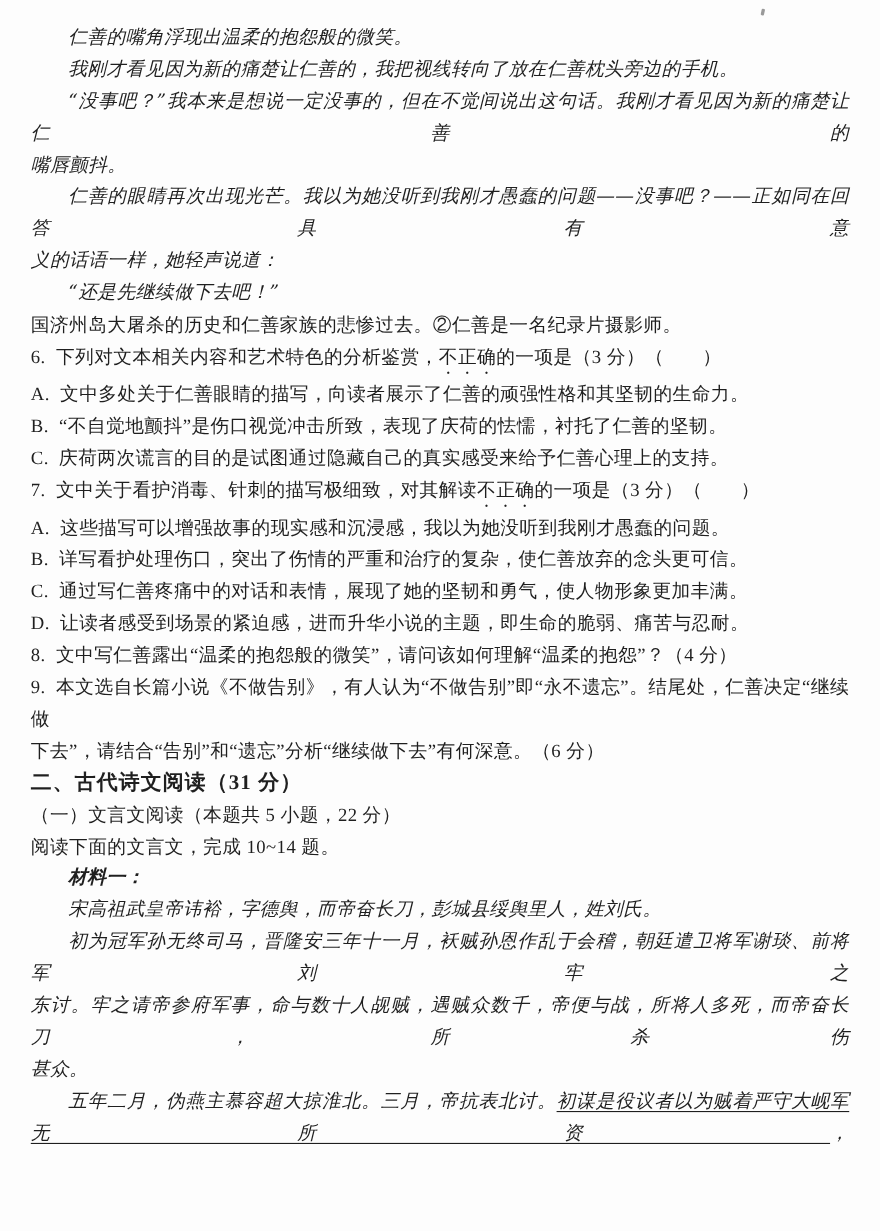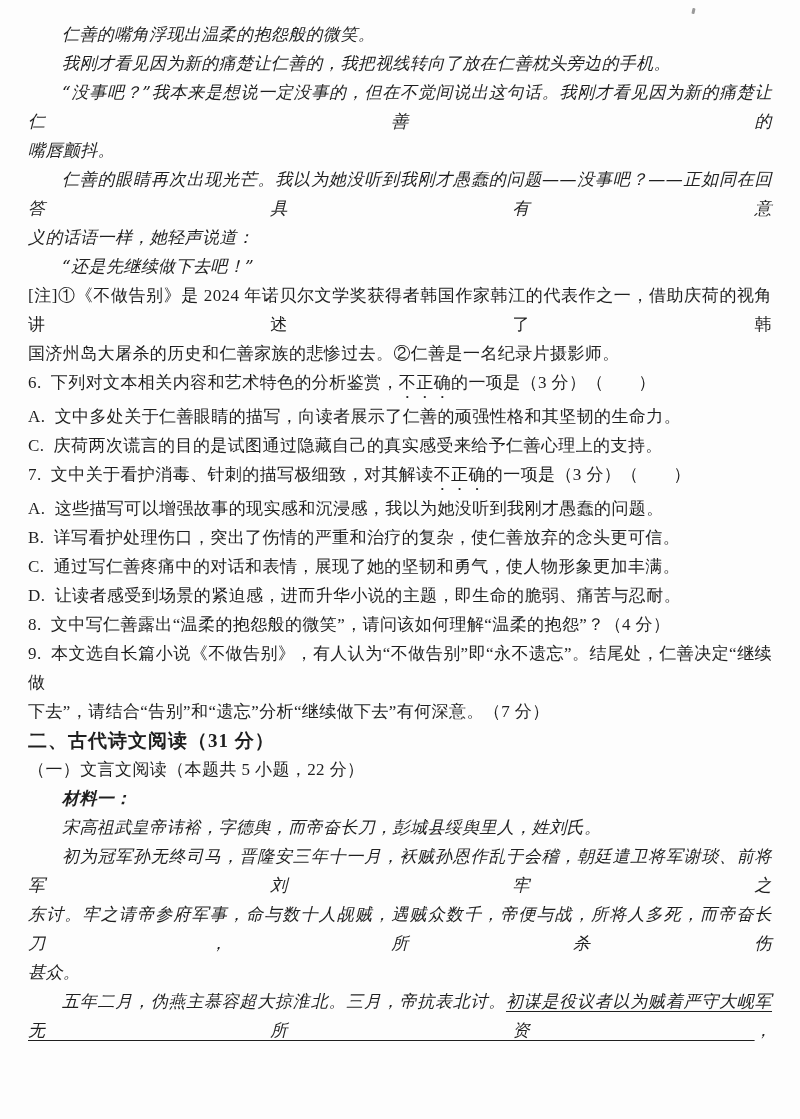--- a/index.html
+++ b/index.html
@@ -60,35 +60,36 @@
 
 <div class="page">
   <div>
       <div class="line kai ind"><span>仁善的嘴角浮现出温柔的抱怨般的微笑。</span></div>
       <div class="line kai ind"><span>我刚才看见因为新的痛楚让仁善的，我把视线转向了放在仁善枕头旁边的手机。</span></div>
       <div class="line kai ind j"><span>“没事吧？”我本来是想说一定没事的，但在不觉间说出这句话。我刚才看见因为新的痛楚让仁善的</span></div>
       <div class="line kai"><span>嘴唇颤抖。</span></div>
       <div class="line kai ind j"><span>仁善的眼睛再次出现光芒。我以为她没听到我刚才愚蠢的问题——没事吧？——正如同在回答具有意</span></div>
       <div class="line kai"><span>义的话语一样，她轻声说道：</span></div>
       <div class="line kai ind"><span>“还是先继续做下去吧！”</span></div>
-      <div class="line song j"><span>[注]①《不做告别》是 2024 年诺贝尔文学奖获得者韩国作家韩江的代表作之一，借助庆荷的视角讲述了韩</span></div>
       <div class="line song"><span>国济州岛大屠杀的历史和仁善家族的悲惨过去。②仁善是一名纪录片摄影师。</span></div>
       <div class="line song"><span>6.  下列对文本相关内容和艺术特色的分析鉴赏，</span><span class="dot">不正确</span><span>的一项是（3 分）（　　）</span></div>
       <div class="line song"><span>A.  文中多处关于仁善眼睛的描写，向读者展示了仁善的顽强性格和其坚韧的生命力。</span></div>
+      <div class="line song"><span>B.  “不自觉地颤抖”是伤口视觉冲击所致，表现了庆荷的怯懦，衬托了仁善的坚韧。</span></div>
       <div class="line song"><span>C.  庆荷两次谎言的目的是试图通过隐藏自己的真实感受来给予仁善心理上的支持。</span></div>
       <div class="line song"><span>7.  文中关于看护消毒、针刺的描写极细致，对其解读</span><span class="dot">不正确</span><span>的一项是（3 分）（　　）</span></div>
       <div class="line song"><span>A.  这些描写可以增强故事的现实感和沉浸感，我以为她没听到我刚才愚蠢的问题。</span></div>
       <div class="line song"><span>B.  详写看护处理伤口，突出了伤情的严重和治疗的复杂，使仁善放弃的念头更可信。</span></div>
       <div class="line song"><span>C.  通过写仁善疼痛中的对话和表情，展现了她的坚韧和勇气，使人物形象更加丰满。</span></div>
       <div class="line song"><span>D.  让读者感受到场景的紧迫感，进而升华小说的主题，即生命的脆弱、痛苦与忍耐。</span></div>
       <div class="line song"><span>8.  文中写仁善露出“温柔的抱怨般的微笑”，请问该如何理解“温柔的抱怨”？（4 分）</span></div>
       <div class="line song j"><span>9.  本文选自长篇小说《不做告别》，有人认为“不做告别”即“永不遗忘”。结尾处，仁善决定“继续做</span></div>
-      <div class="line song"><span>下去”，请结合“告别”和“遗忘”分析“继续做下去”有何深意。（7 分）</span></div>
+      <div class="line song"><span>下去”，请结合“告别”和“遗忘”分析“继续做下去”有何深意。（6 分）</span></div>
       <div class="line song sect"><span>二、古代诗文阅读（31 分）</span></div>
       <div class="line song"><span>（一）文言文阅读（本题共 5 小题，22 分）</span></div>
+      <div class="line song"><span>阅读下面的文言文，完成 10~14 题。</span></div>
       <div class="line kai b ind"><span>材料一：</span></div>
       <div class="line kai ind"><span>宋高祖武皇帝讳裕，字德舆，而帝奋长刀，彭城县绥舆里人，姓刘氏。</span></div>
       <div class="line kai ind j"><span>初为冠军孙无终司马，晋隆安三年十一月，袄贼孙恩作乱于会稽，朝廷遣卫将军谢琰、前将军刘牢之</span></div>
       <div class="line kai j"><span>东讨。牢之请帝参府军事，命与数十人觇贼，遇贼众数千，帝便与战，所将人多死，而帝奋长刀，所杀伤</span></div>
       <div class="line kai"><span>甚众。</span></div>
       <div class="line kai ind j"><span>五年二月，伪燕主慕容超大掠淮北。三月，帝抗表北讨。</span><span class="u">初谋是役议者以为贼着严守大岘军无所资</span><span>，</span></div>
     </div>
   <div class="artifact"></div>
 </div>
 

